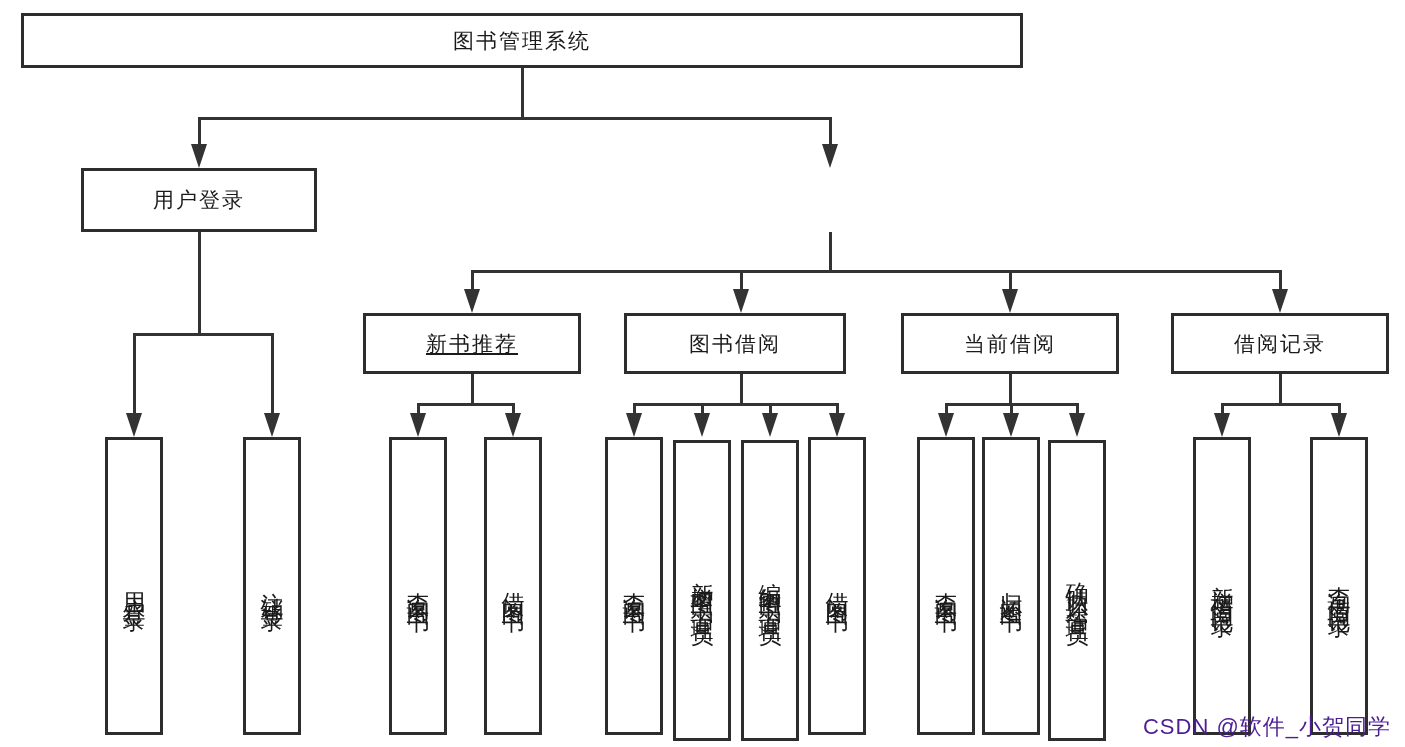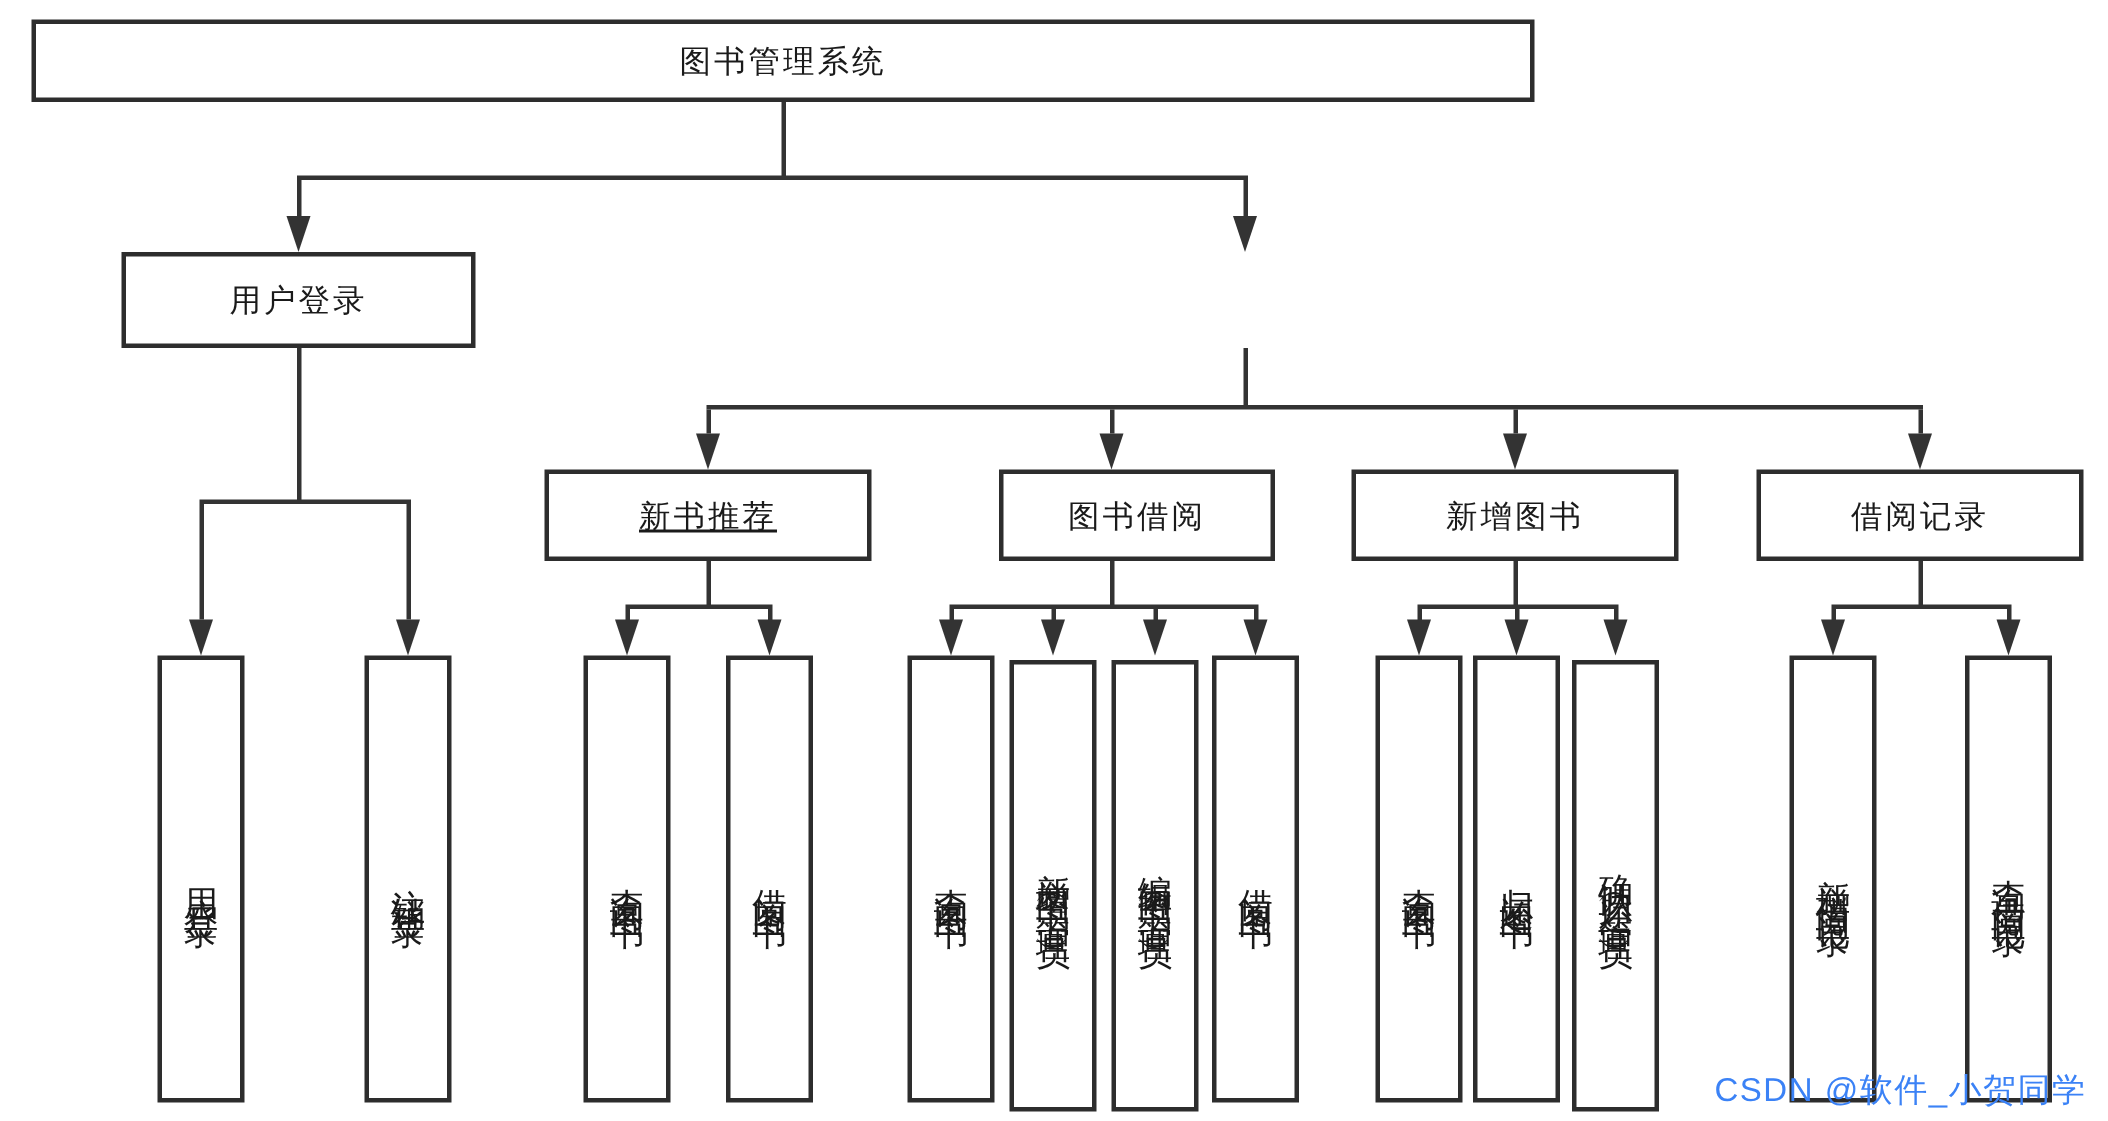--- a/index.html
+++ b/index.html
@@ -14,44 +14,44 @@
         display:flex;align-items:center;justify-content:center;box-sizing:border-box;}
   .vbox span{writing-mode:vertical-rl;text-orientation:mixed;
         font-size:23px;letter-spacing:6px;color:#1a1a1a;line-height:1;}
 
   .v{position:absolute;width:3px;background:#333333;}
   .h{position:absolute;height:3px;background:#333333;}
   .a{position:absolute;width:0;height:0;
      border-left:8px solid transparent;border-right:8px solid transparent;
      border-top:24px solid #333333;}
 
-  .watermark{position:absolute;font-size:22px;color:#3b82f6;letter-spacing:1px;white-space:nowrap;}
+  .watermark{position:absolute;font-size:22px;color:#4c1d95;letter-spacing:1px;white-space:nowrap;}
 </style>
 </head>
 <body>
 
 <div id="stage">
 
   <div class="hbox" style="left:21px;top:13px;width:1002px;height:55px;">
     <span>图书管理系统</span>
   </div>
 
   <div class="hbox" style="left:81px;top:168px;width:236px;height:64px;">
     <span>用户登录</span>
   </div>
 
 
   <div class="hbox" style="left:363px;top:313px;width:218px;height:61px;text-decoration:underline;">
     <span>新书推荐</span>
   </div>
-  <div class="hbox" style="left:666px;top:313px;width:184px;height:61px;">
+  <div class="hbox" style="left:624px;top:313px;width:222px;height:61px;">
     <span>图书借阅</span>
   </div>
   <div class="hbox" style="left:901px;top:313px;width:218px;height:61px;">
-    <span>新增图书</span>
+    <span>当前借阅</span>
   </div>
   <div class="hbox" style="left:1171px;top:313px;width:218px;height:61px;">
     <span>借阅记录</span>
   </div>
 
   <div class="vbox" style="left:105px;top:437px;width:58px;height:298px;">
     <span>用户登录</span>
   </div>
   <div class="vbox" style="left:243px;top:437px;width:58px;height:298px;">
     <span>注销登录</span>

